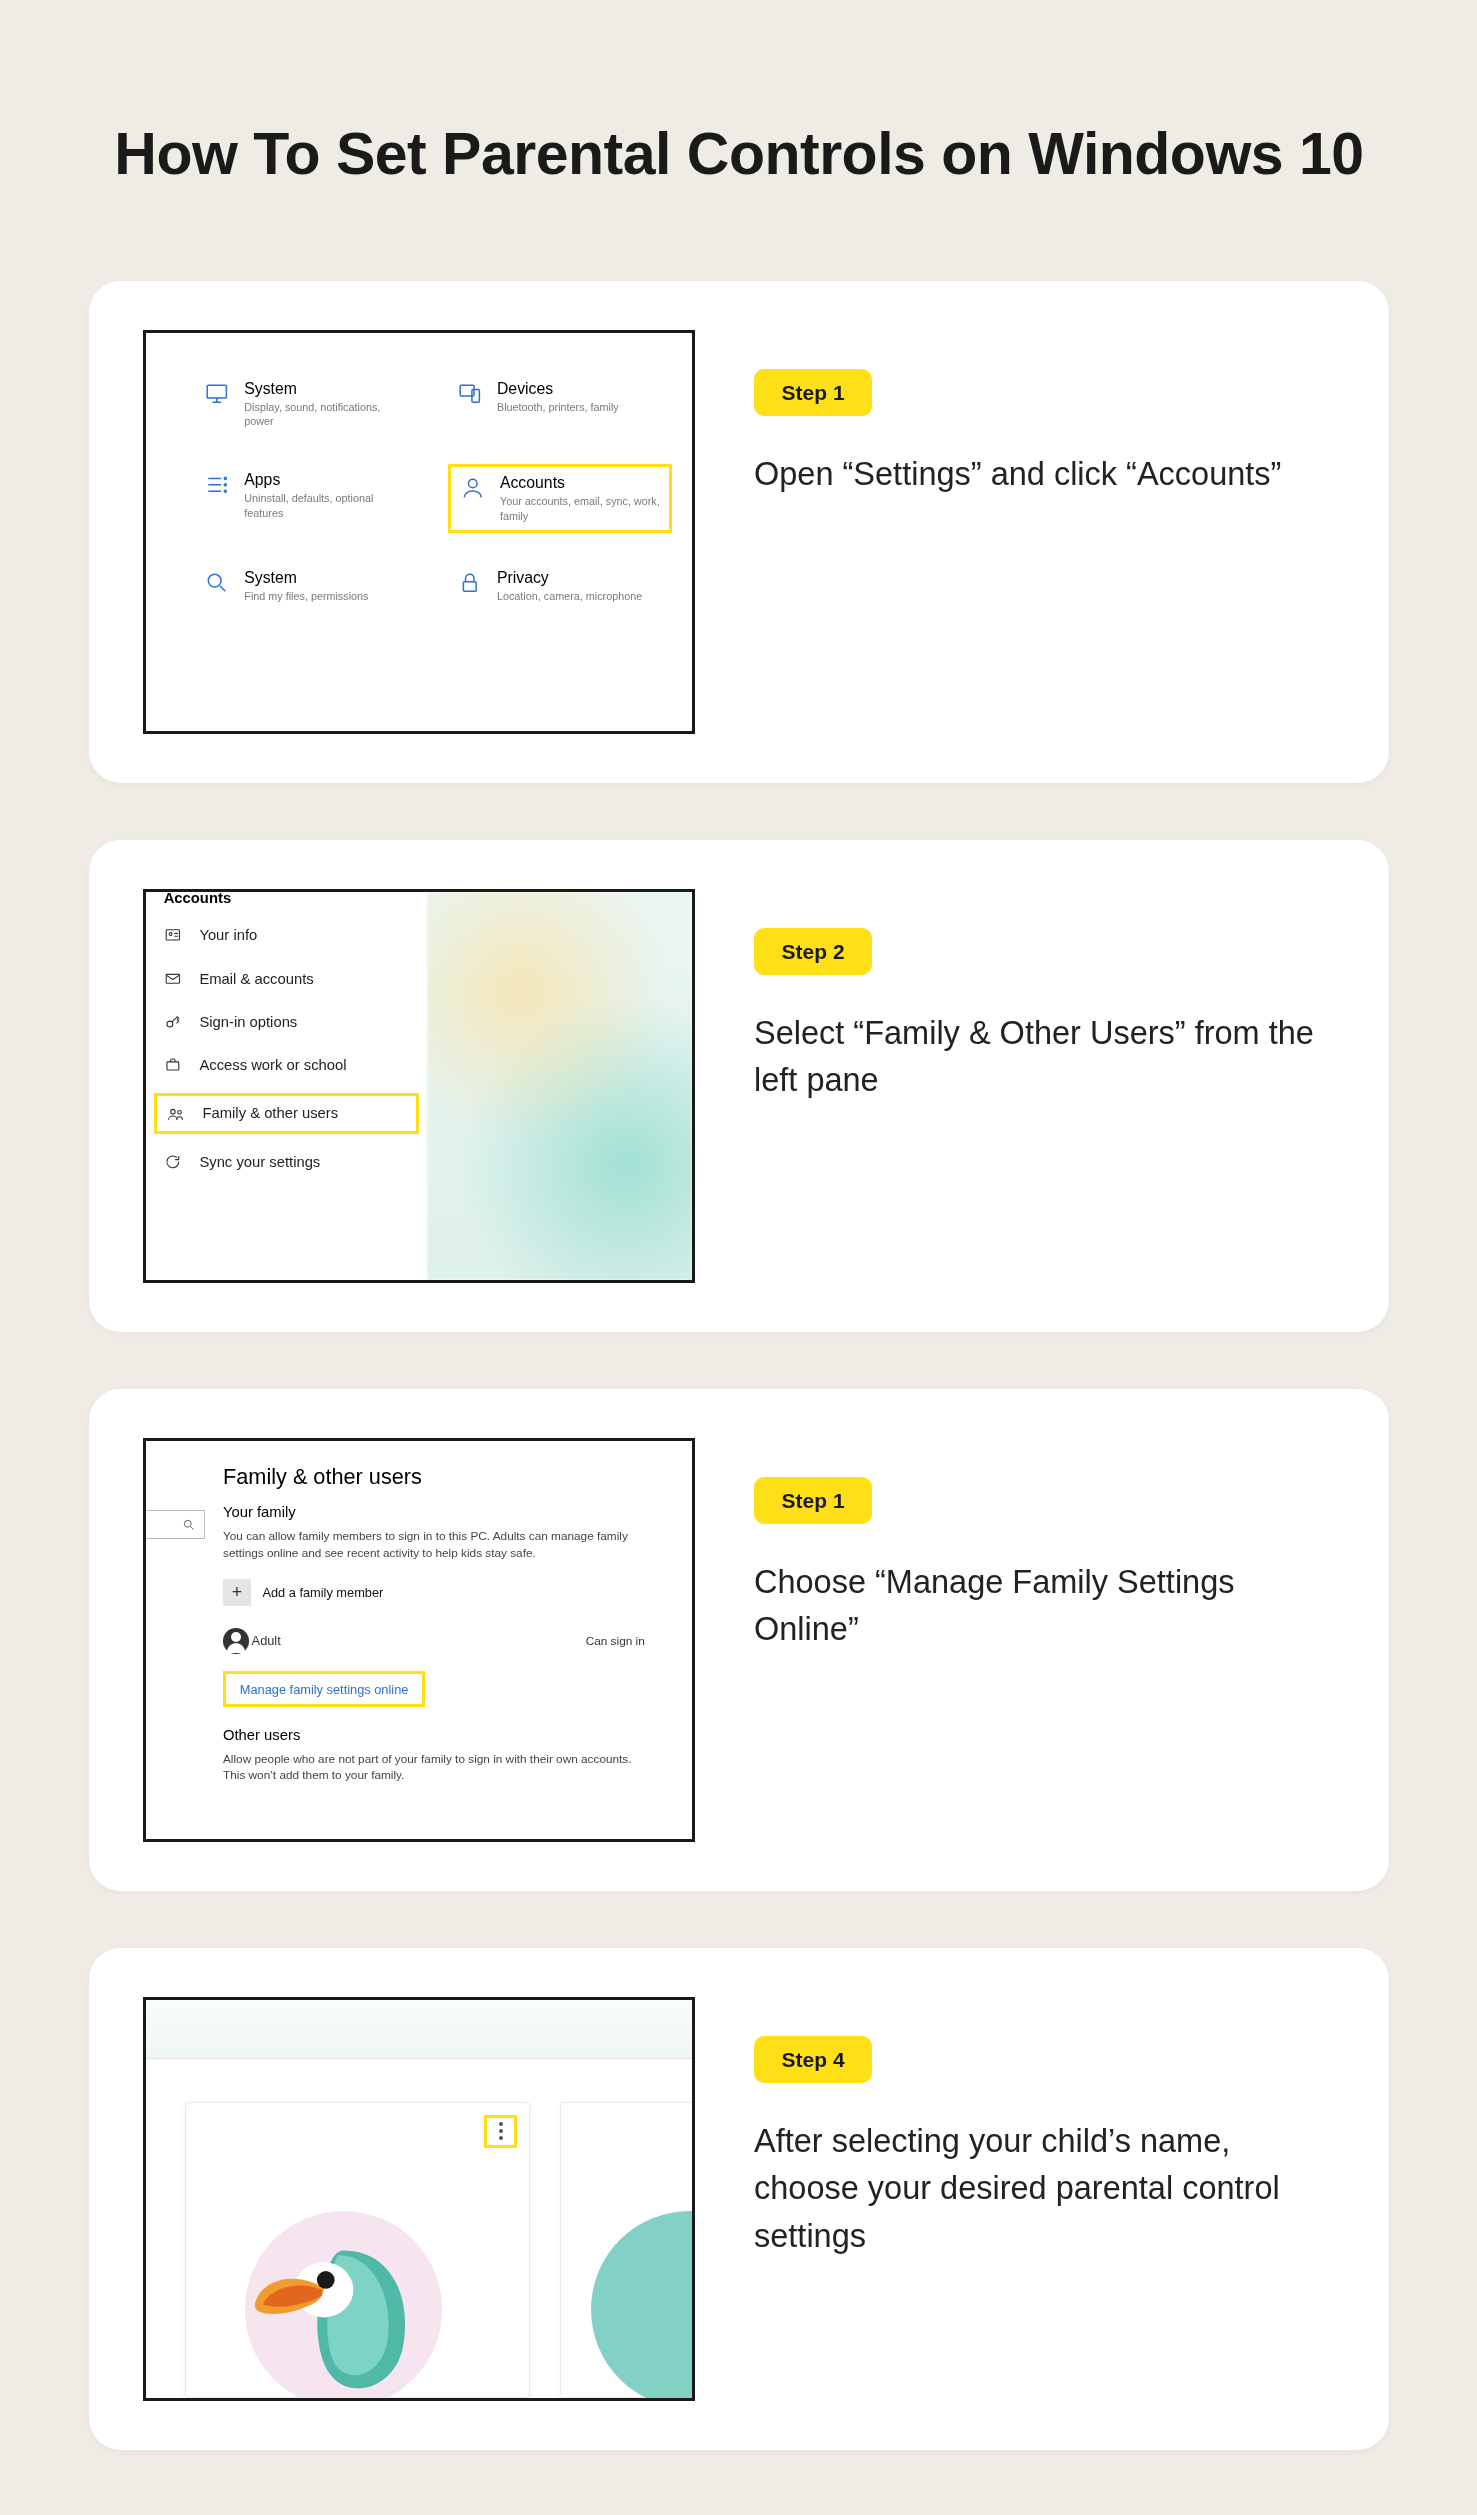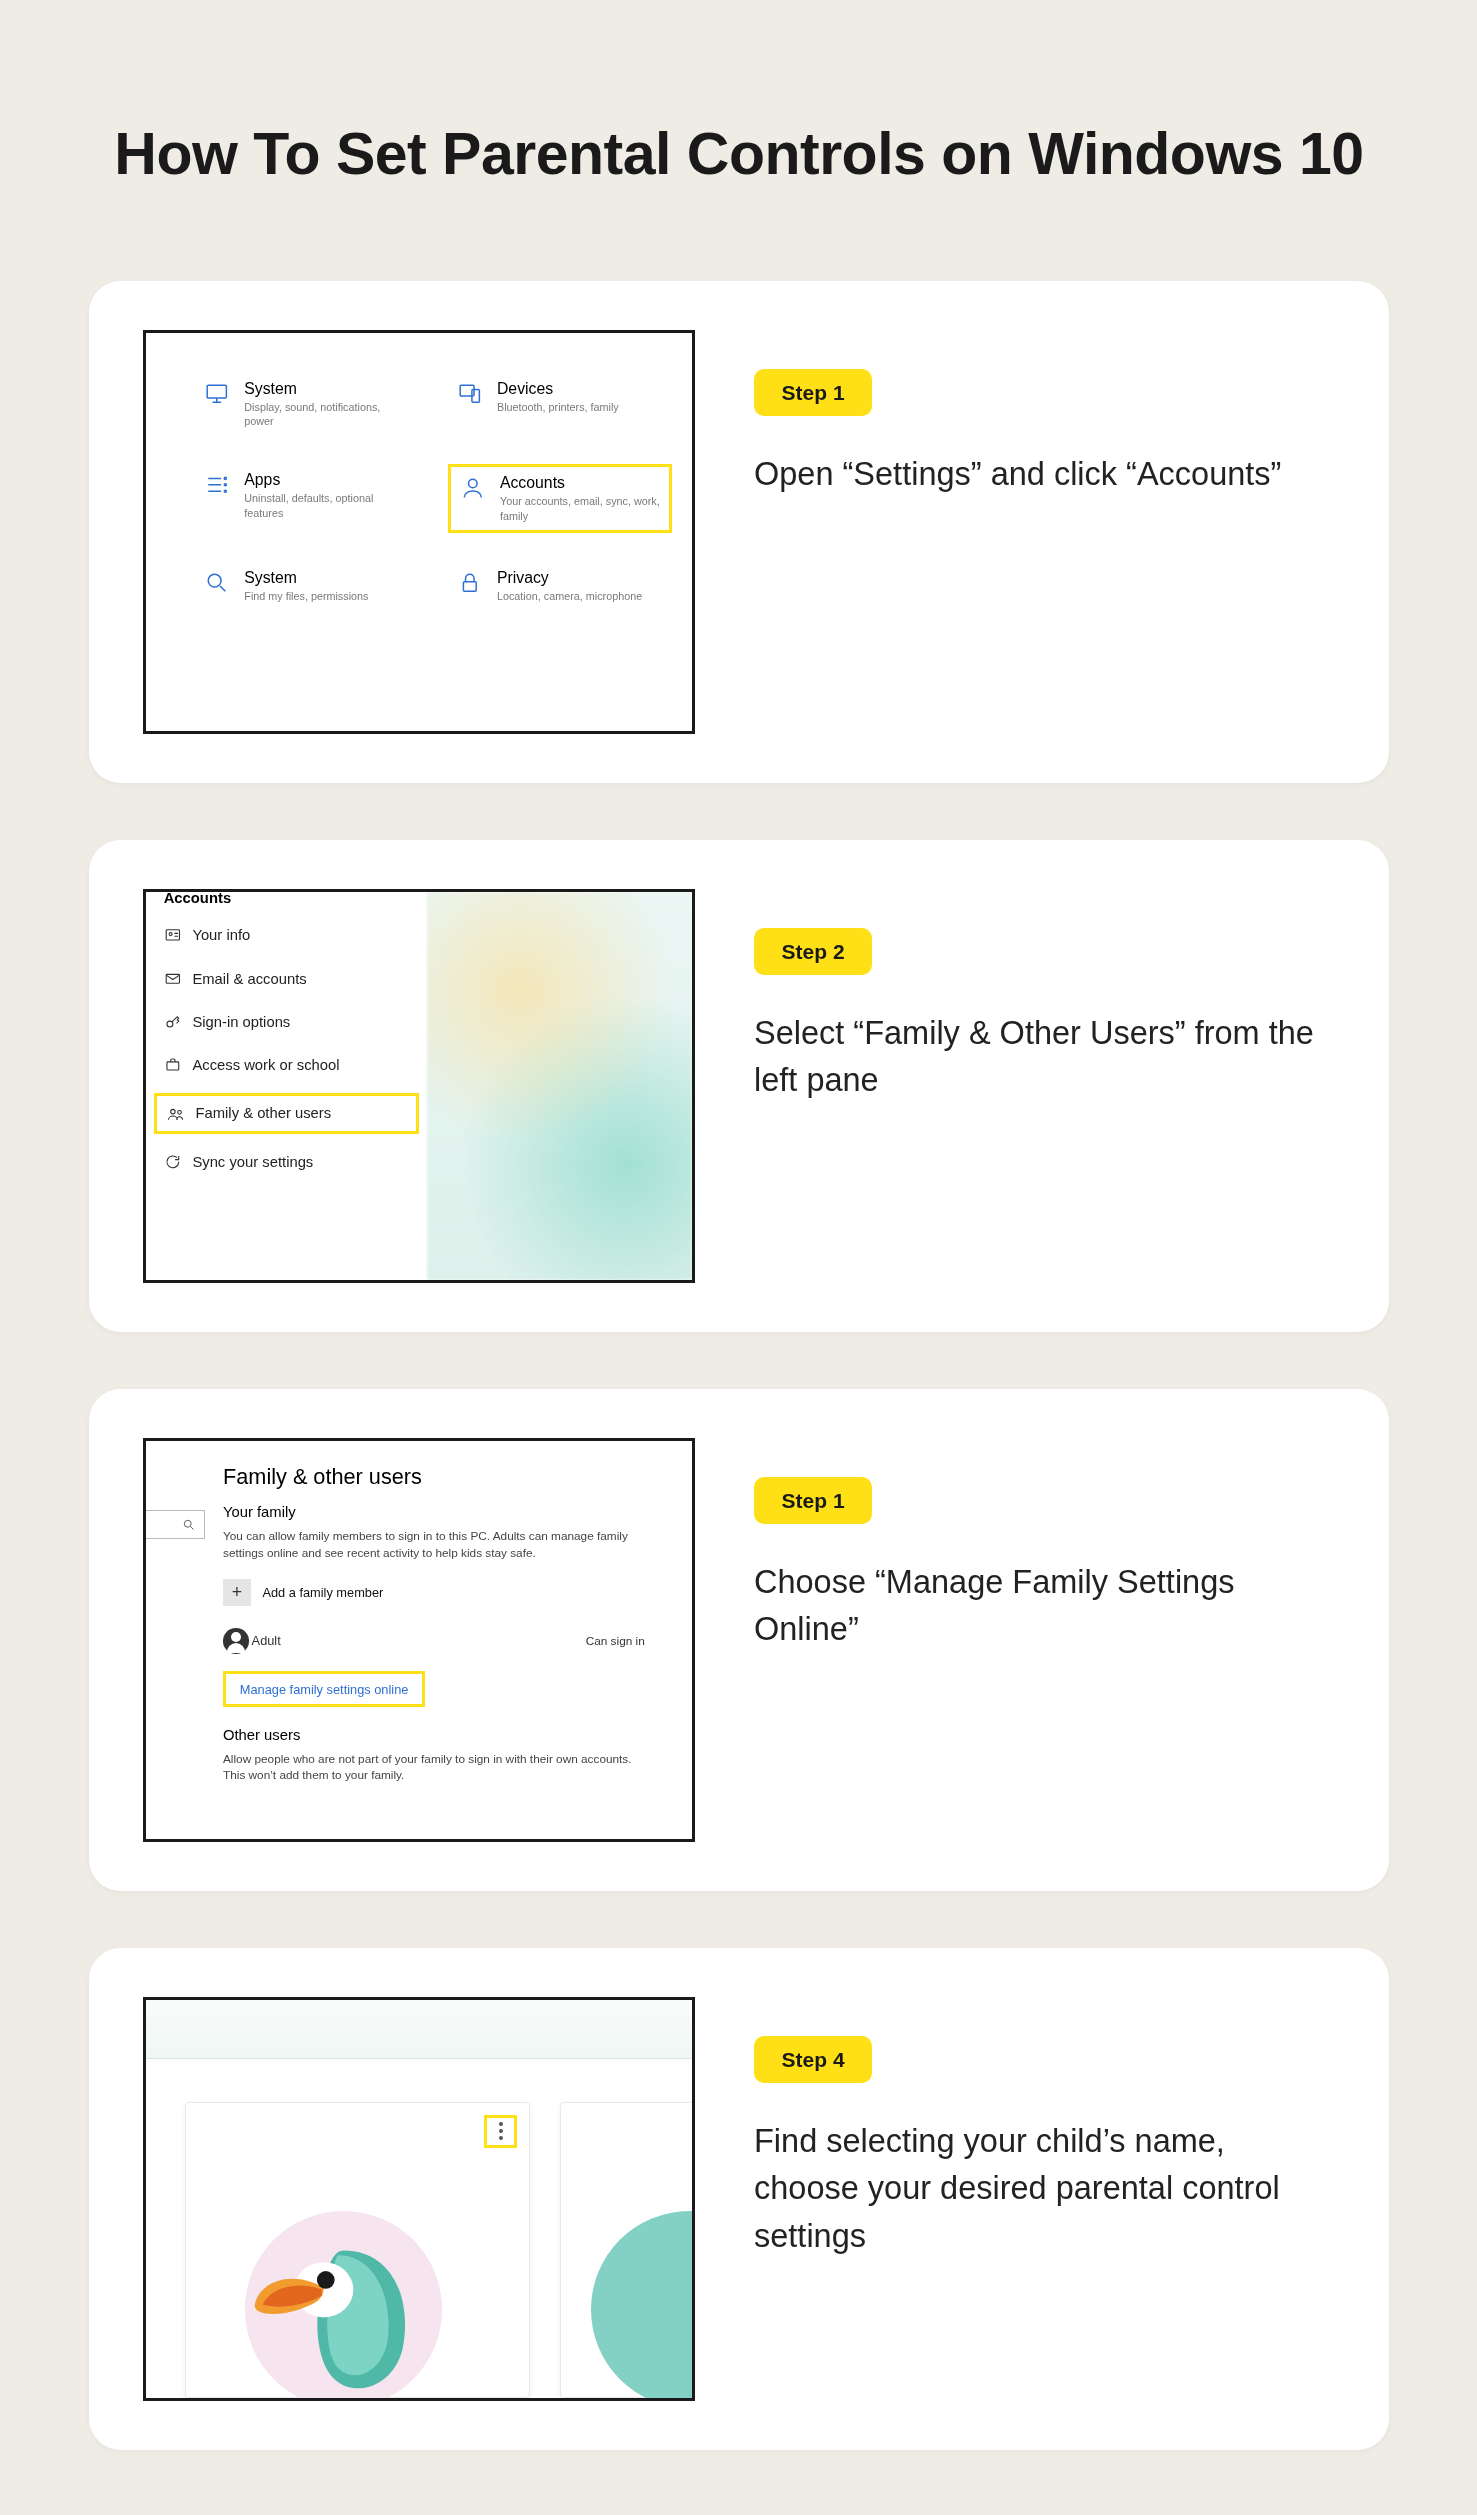--- a/index.html
+++ b/index.html
@@ -39,21 +39,21 @@
   .sg-text .t { font-size: 15.8px; font-weight: 500; color: #000; margin-bottom: 2px; }
   .sg-text .s { font-size: 10.8px; color: #7a7a7a; line-height: 1.3; max-width: 167px; }
   .highlight { border: 3.9px solid #ffe016; }
 
   
   .s2-wrap { position: absolute; inset: 0; display: flex; }
   .s2-left { width: 281px; background: #fff; padding: 0; }
   .s2-header { font-size: 14.8px; font-weight: 600; padding: 0 17.7px 7.9px; color: #000; margin-top: -2px; filter: blur(0); }
   .s2-list { list-style: none; }
   .s2-list li {
-    display: flex; align-items: center; gap: 11px; padding: 12.8px 17.7px;
+    display: flex; align-items: center; gap: 18px; padding: 12.8px 17.7px;
     font-size: 14.8px; color: #222;
   }
   .s2-list li .ic { width: 17.7px; height: 17.7px; display: inline-flex; align-items: center; justify-content: center; }
   .s2-list li .ic svg { stroke: #333; fill: none; stroke-width: 1.5; width: 17.7px; height: 17.7px; }
   .s2-list li.sel { border: 3.9px solid #ffe016; margin: 5.9px 7.9px; padding: 8.9px 9.9px; }
   .s2-right {
     flex: 1;
     background:
       radial-gradient(circle at 35% 25%, rgba(255,220,140,0.55), transparent 45%),
       radial-gradient(circle at 75% 70%, rgba(110,210,190,0.55), transparent 50%),
@@ -339,18 +339,18 @@
             </svg>
           </div>
         </div>
         <div class="s4-tile2">
           <div class="s4-circle2"></div>
         </div>
       </div>
     </div>
     <div class="rhs">
       <div class="badge">Step 4</div>
-      <div class="desc">Find selecting your child’s name, choose your desired parental control settings</div>
+      <div class="desc">After selecting your child’s name, choose your desired parental control settings</div>
     </div>
   </div>
 
 </div>
 
 
 </body></html>

